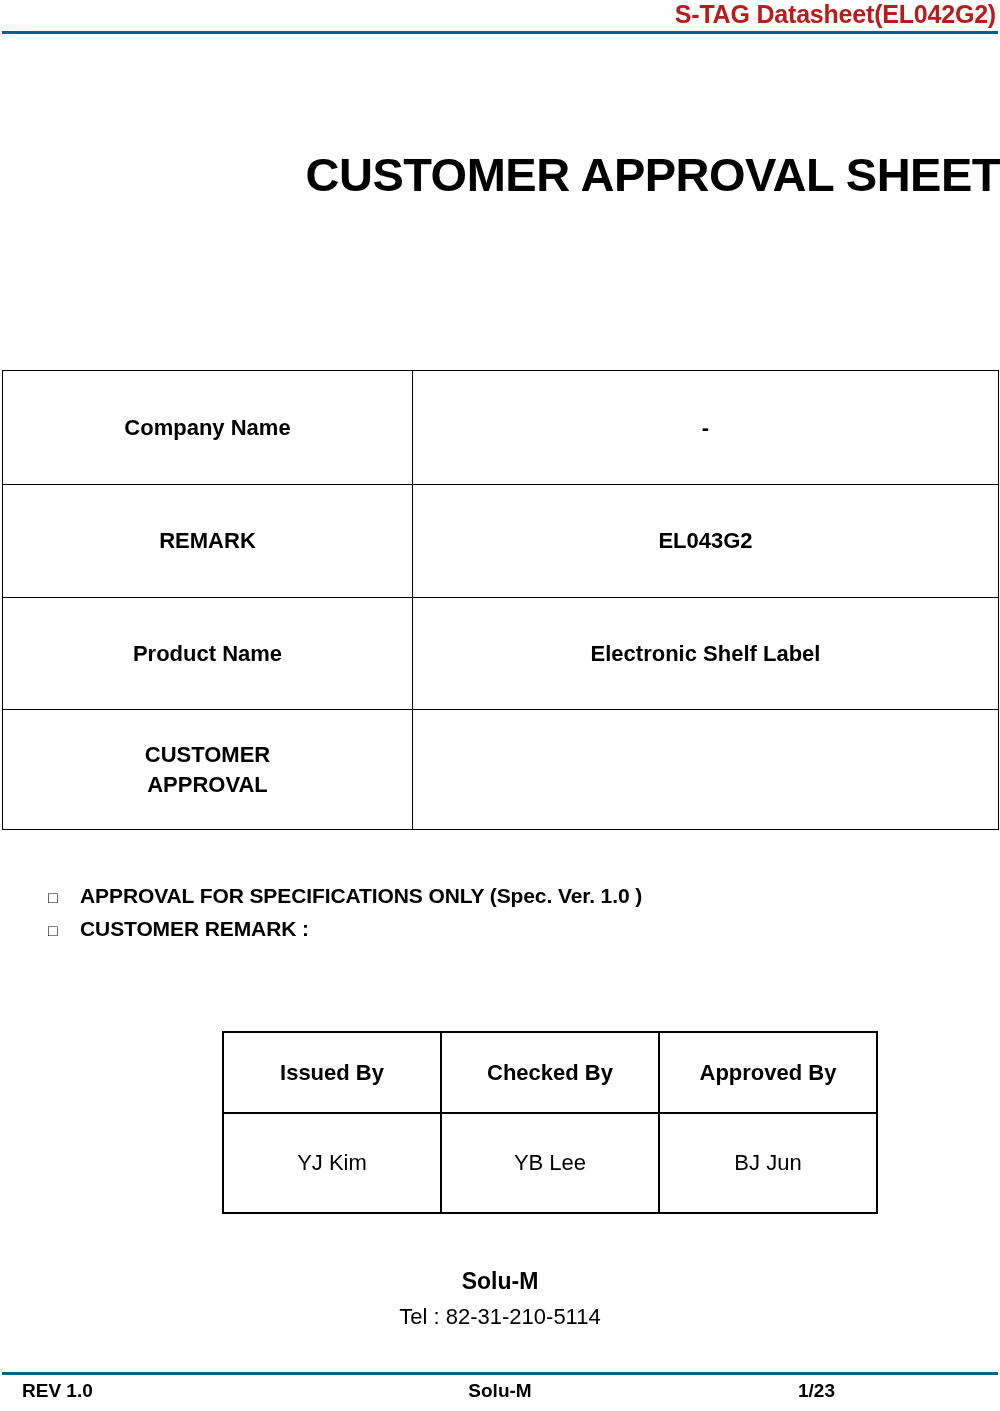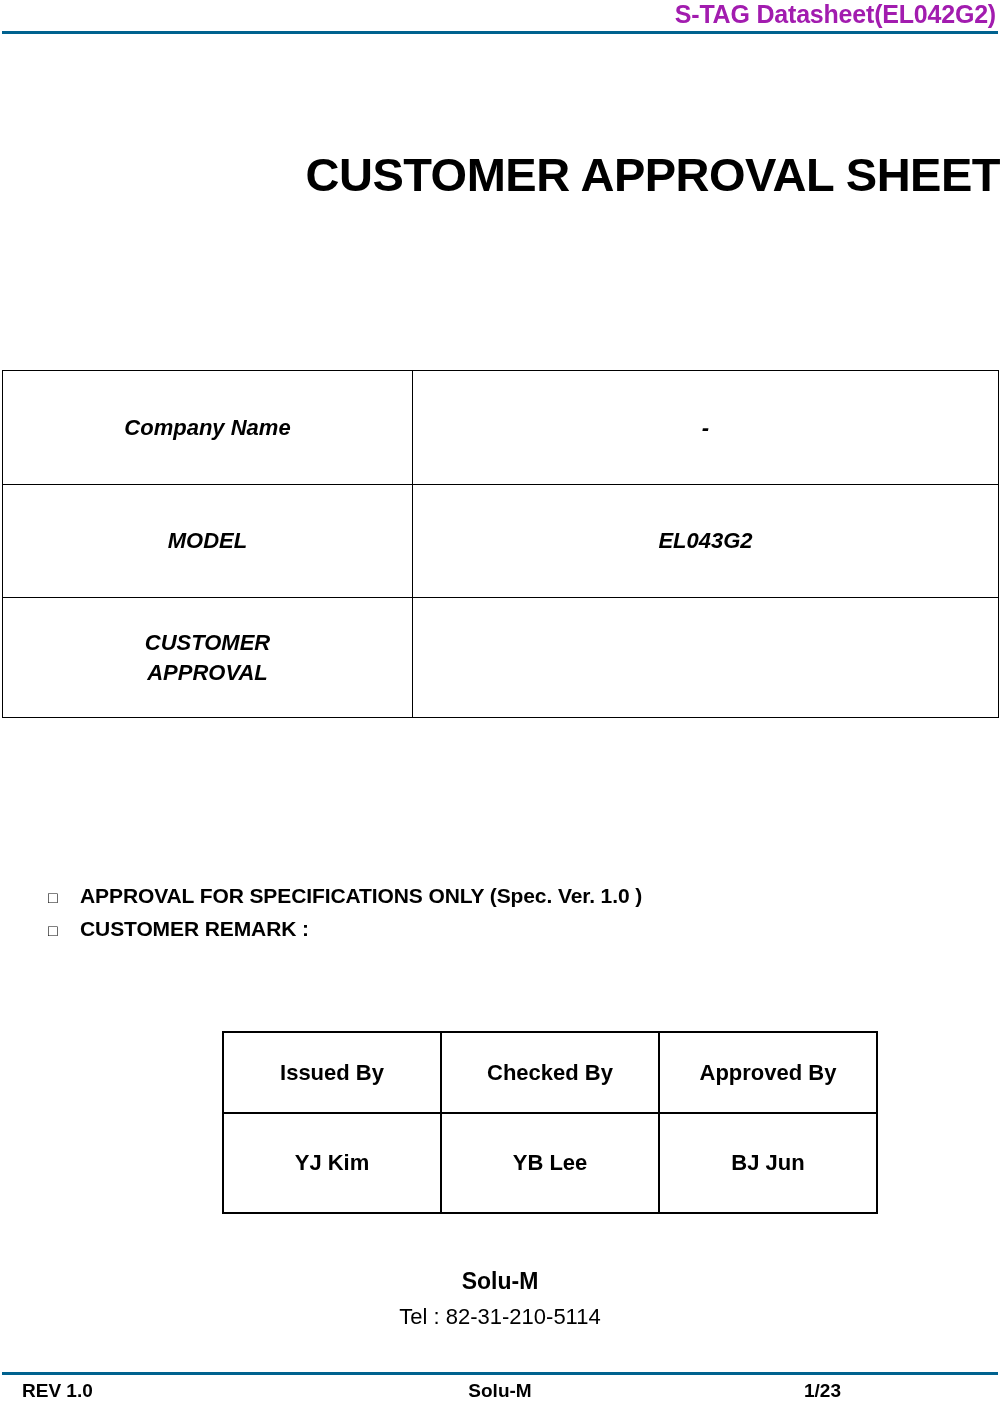--- a/index.html
+++ b/index.html
@@ -23,21 +23,21 @@
     left: 0;
     width: 1000px;
     height: 36px;
   }
   .header-title {
     position: absolute;
     right: 4px;
     top: 0px;
     font-size: 25px;
     font-weight: bold;
-    color: #a21caf;
+    color: #b91c1c;
     letter-spacing: -0.2px;
     white-space: nowrap;
   }
   .header-rule {
     position: absolute;
     left: 2px;
     top: 31px;
     width: 996px;
     height: 3px;
     background: #00628f;
@@ -64,21 +64,20 @@
     border-collapse: collapse;
     table-layout: fixed;
   }
   .info-table td {
     border: 1.3px solid #000000;
     font-size: 22px;
     font-weight: bold;
     text-align: center;
     vertical-align: middle;
     padding: 0;
-    font-style: italic;
   }
   .info-table .label-cell { width: 409px; }
   .info-table .value-cell { width: 585px; }
   .row-h-1 { height: 114px; }
   .row-h-2 { height: 113px; }
   .row-h-3 { height: 112px; }
   .row-h-4 { height: 120px; }
   .stack-line { display: block; line-height: 1.34; }
 
   
@@ -124,21 +123,21 @@
     width: 184px;
   }
   .sign-table th {
     height: 47px;
     font-size: 22px;
     font-weight: bold;
   }
   .sign-table td {
     height: 66px;
     font-size: 22px;
-    font-weight: bold;
+    font-weight: normal;
     border-radius: 13px;
   }
 
   
   .company-block {
     position: absolute;
     left: 0;
     top: 1268px;
     width: 1000px;
     text-align: center;
@@ -194,21 +193,21 @@
     position: absolute;
     left: 0;
     top: 0;
     width: 1000px;
     text-align: center;
     font-size: 19px;
     font-weight: bold;
   }
   .footer-page {
     position: absolute;
-    right: 30px;
+    right: 36px;
     top: 0;
     font-size: 19px;
     font-weight: bold;
   }
 </style>
 </head>
 <body>
 
 <div class="page-header">
   <div class="header-title">S-TAG Datasheet(EL042G2)</div>
@@ -217,22 +216,26 @@
 
 <div class="doc-title">CUSTOMER APPROVAL SHEET</div>
 
 <table class="info-table">
   <tbody>
     <tr class="row-h-1">
       <td class="label-cell">Company Name</td>
       <td class="value-cell">-</td>
     </tr>
     <tr class="row-h-2">
-      <td class="label-cell">MODEL</td>
+      <td class="label-cell">REMARK</td>
       <td class="value-cell">EL043G2</td>
+    </tr>
+    <tr class="row-h-3">
+      <td class="label-cell">Product Name</td>
+      <td class="value-cell">Electronic Shelf Label</td>
     </tr>
     <tr class="row-h-4">
       <td class="label-cell">
         <span class="stack-line">CUSTOMER</span>
         <span class="stack-line">APPROVAL</span>
       </td>
       <td class="value-cell"></td>
     </tr>
   </tbody>
 </table>

